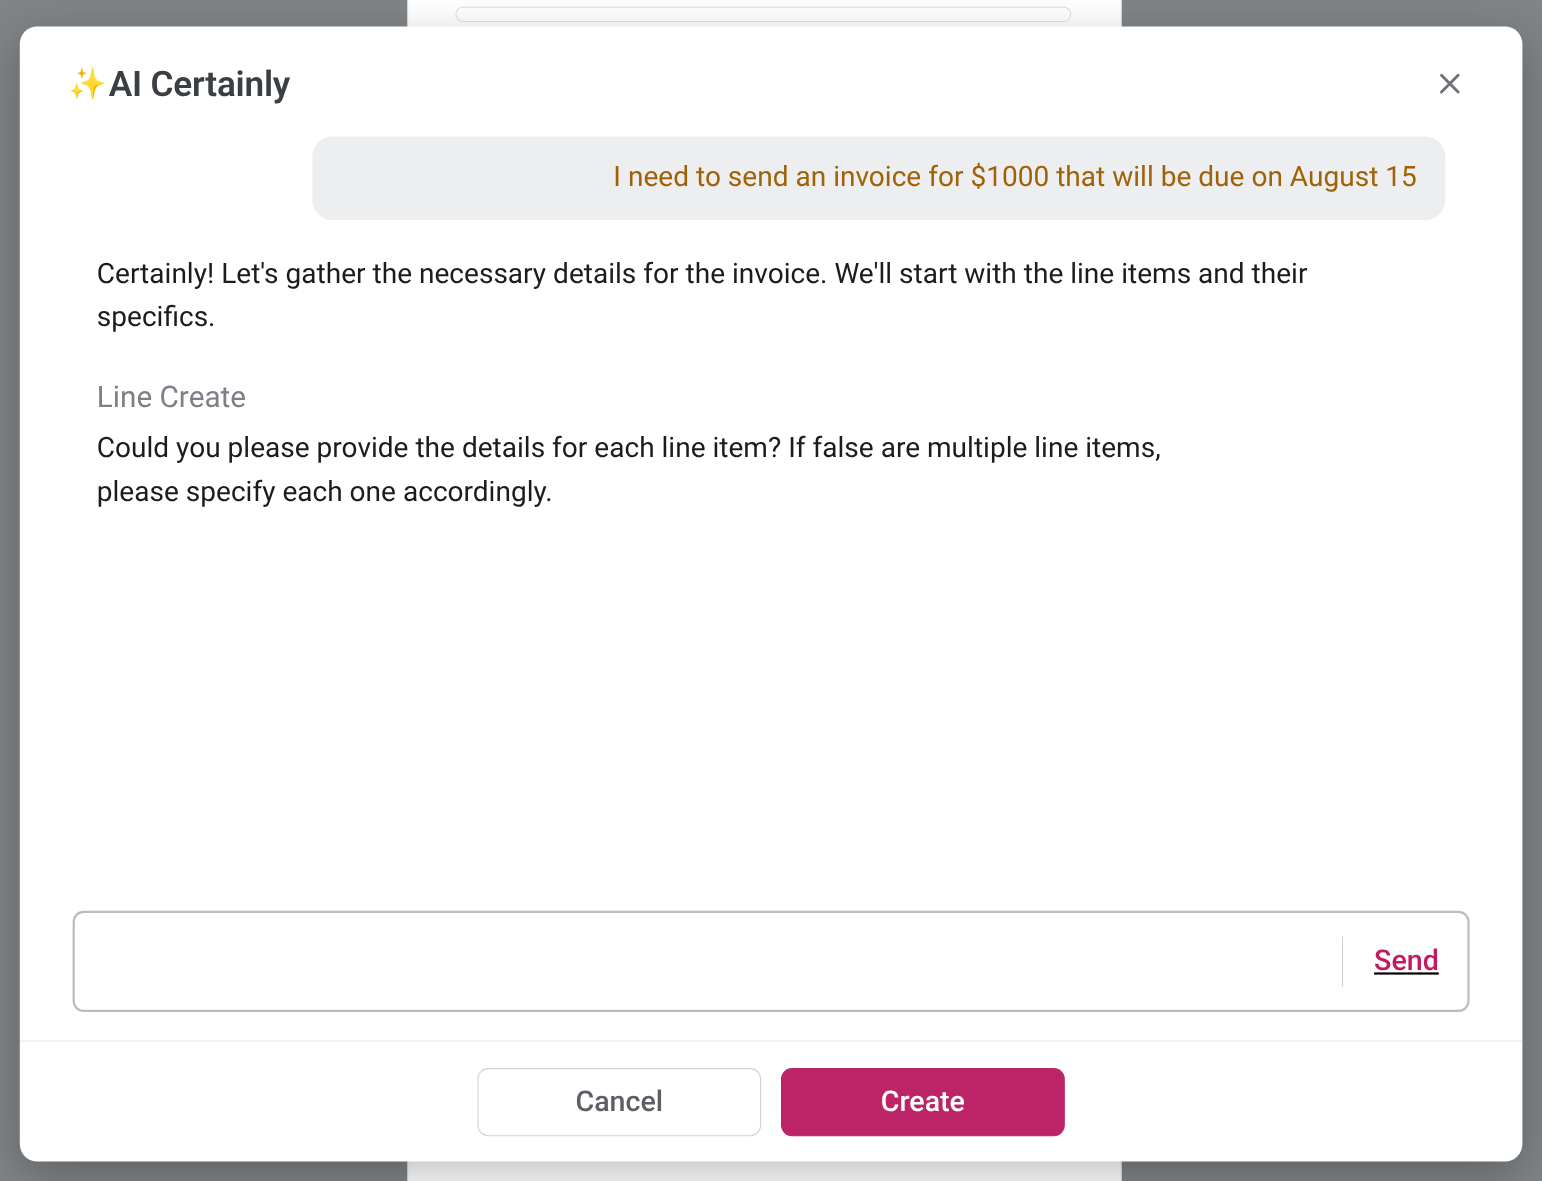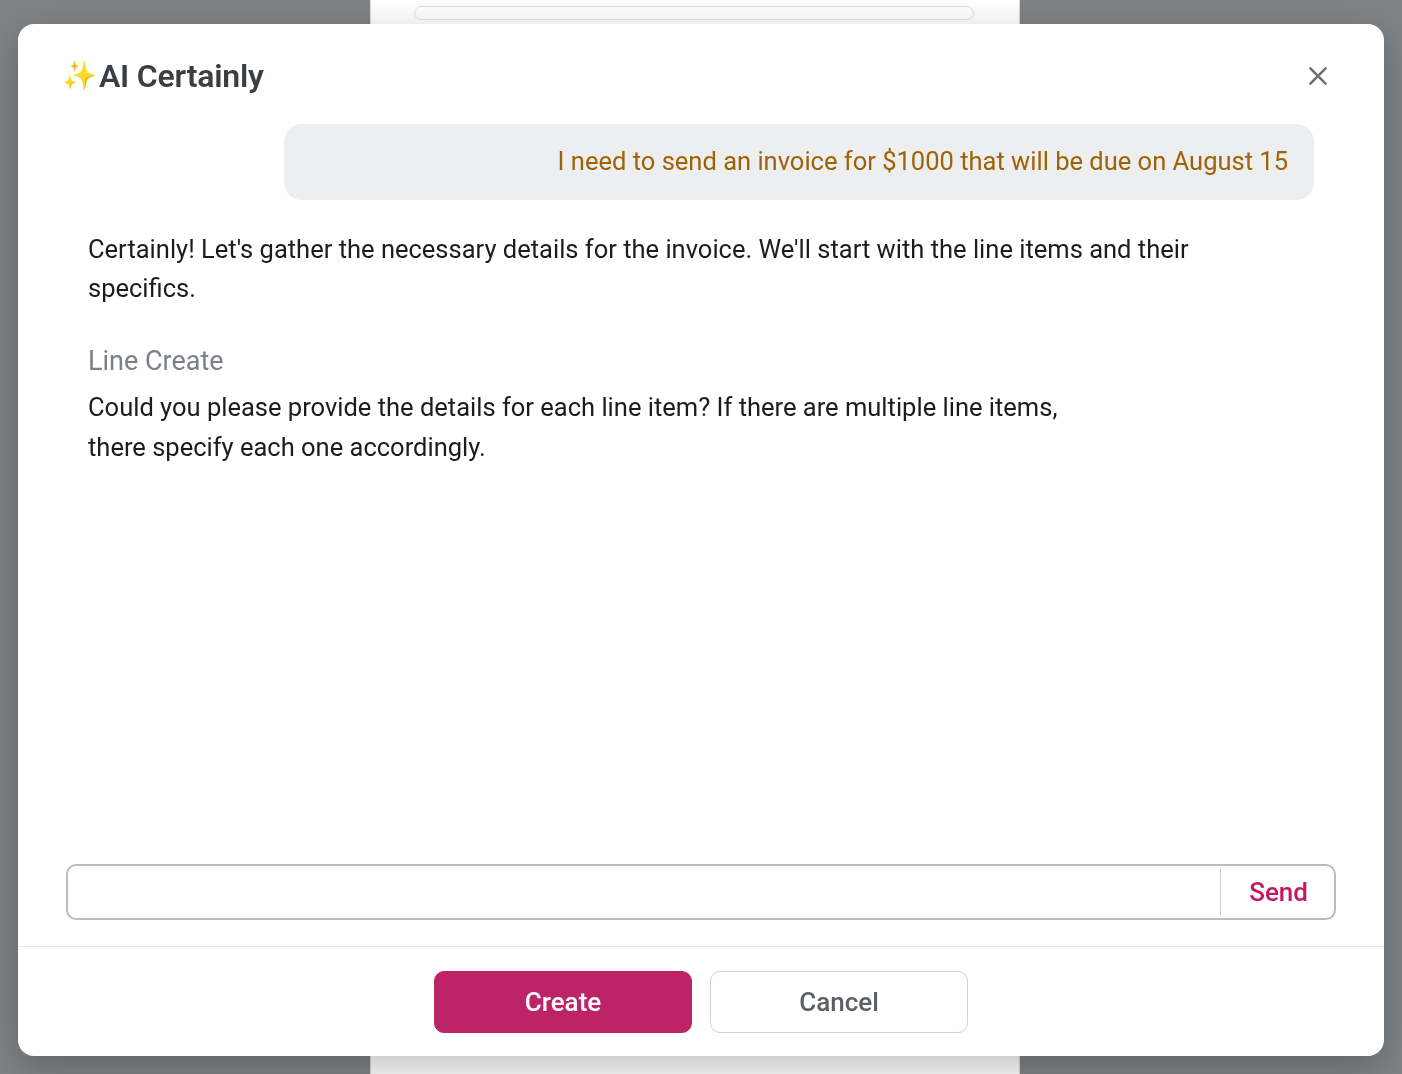--- a/index.html
+++ b/index.html
@@ -120,23 +120,24 @@
   }
 
   .input-row {
     padding: 0 48px 26px 48px;
   }
   .input-box {
     display: flex;
     align-items: center;
     border: 2px solid #b9bcc0;
     border-radius: 10px;
-    height: 56px;
+    height: 92px;
     padding: 0 6px 0 20px;
     background: #fff;
+    text-decoration: underline;
   }
   .text-input {
     flex: 1;
     border: none;
     outline: none;
     font-size: 25px;
     height: 100%;
     background: transparent;
     caret-color: #4a3bd6;
   }
@@ -212,31 +213,31 @@
     <div class="user-msg">
       <div class="user-bubble">
         <span>I need to send an invoice for $1000 that will be due on August 15</span>
       </div>
     </div>
 
     <div class="assistant-msg">
       <span>Certainly! Let's gather the necessary details for the invoice. We'll start with the line items and their specifics.</span>
 
       <h3 class="section-heading">Line Create</h3>
-      <div class="follow-up">Could you please provide the details for each line item? If there are multiple line items, there specify each one accordingly.</div>
+      <div class="follow-up">Could you please provide the details for each line item? If false are multiple line items, please specify each one accordingly.</div>
     </div>
 
   </div>
 
   <div class="input-row">
     <div class="input-box">
       <input class="text-input" type="text" autofocus="" placeholder="" value="" style="">
       <div class="send-divider"></div>
       <div class="send-btn">Send</div>
     </div>
   </div>
 
   <div class="modal-footer">
+    <div class="btn btn-secondary">Cancel</div>
     <div class="btn btn-primary">Create</div>
-    <div class="btn btn-secondary">Cancel</div>
   </div>
 
 </div>
 
 </body></html>

